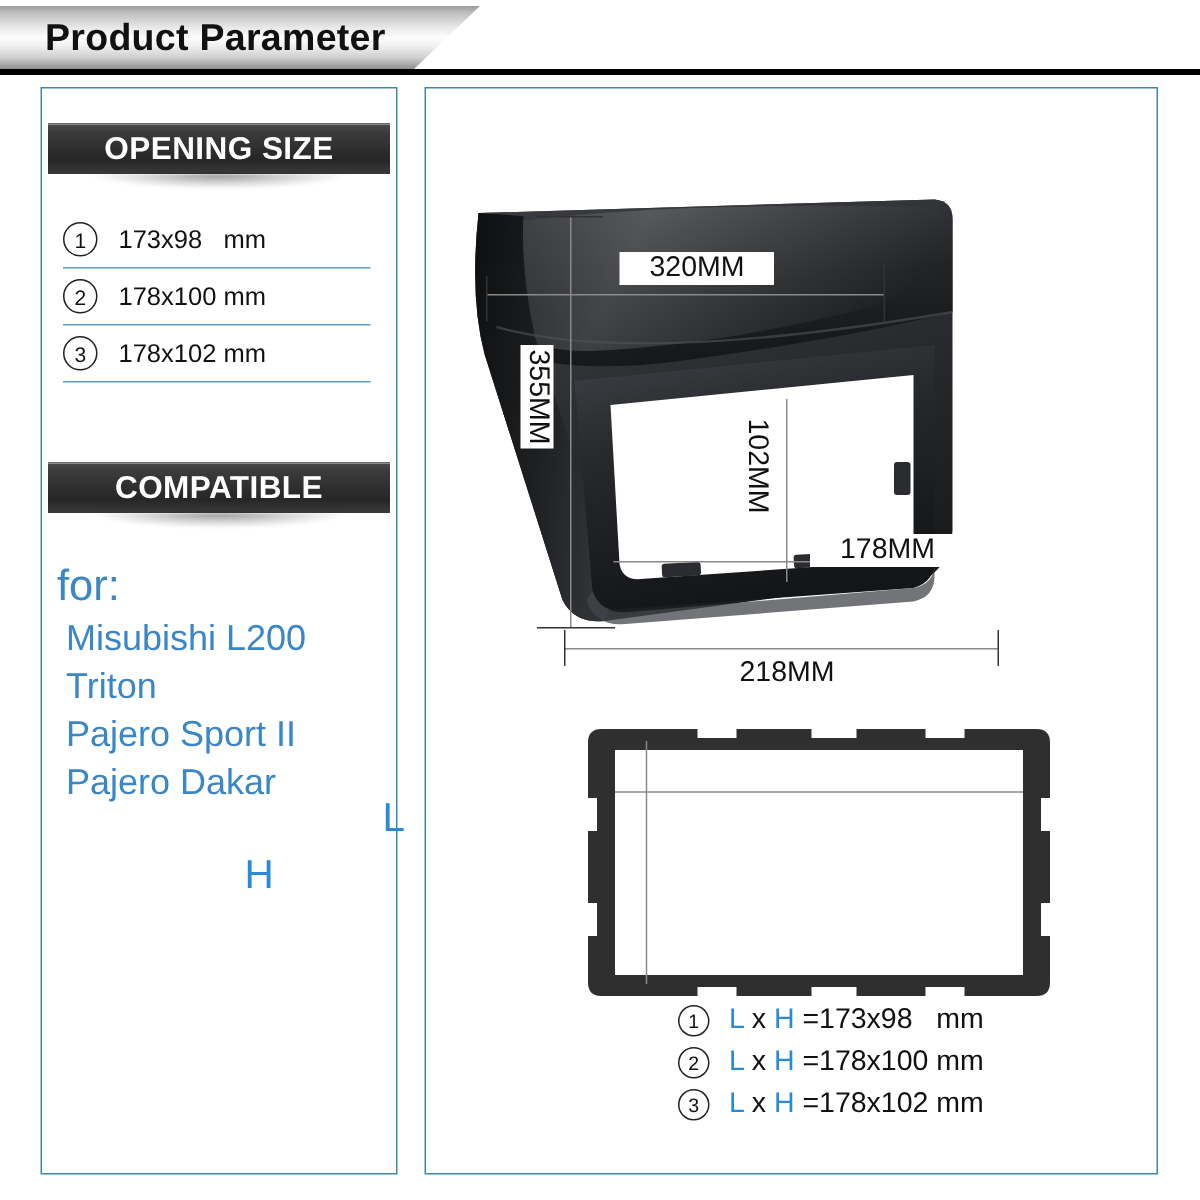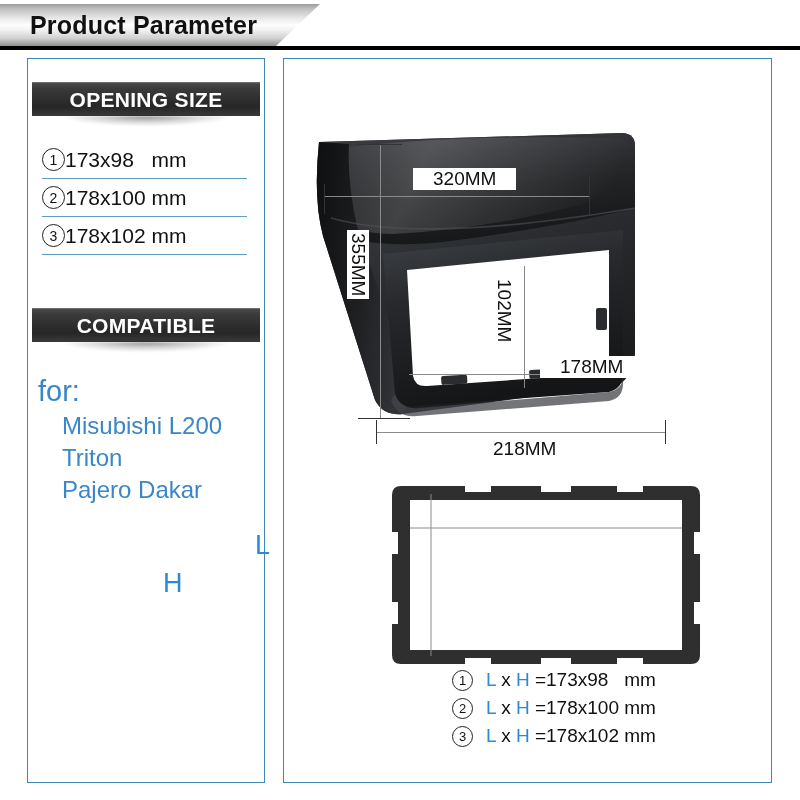--- a/index.html
+++ b/index.html
@@ -68,31 +68,31 @@
     height: 38px;
     border-bottom: 1px solid #5d9fc4;
   }
   .circ-num {
     width: 23px; height: 23px; flex: 0 0 23px;
     border: 1.4px solid #222; border-radius: 50%;
     display: flex; align-items: center; justify-content: center;
     font-size: 14px; color: #111; line-height: 1;
   }
   .size-text {
-    font-size: 21px; color: #111; white-space: pre;
+    margin-left: 14px; font-size: 17px; color: #111; white-space: pre;
   }
 
   
   .compat-list { position: absolute; left: 38px; top: 375px; width: 210px; }
   .compat-for {
     font-size: 29px; color: #3a86c8; margin-bottom: 2px;
   }
   .compat-item {
     font-size: 24px; color: #3a86c8; line-height: 1.33;
-    margin-left: 24px; white-space: nowrap;
+    margin-left: 6px; white-space: nowrap;
   }
 
   
   .figure-main { position: absolute; left: 283px; top: 58px; width: 489px; height: 420px; }
 
   .dim-line-h {
     position: absolute; height: 1px; background: #8a8a8a;
   }
   .dim-line-v {
     position: absolute; width: 1px; background: #8a8a8a;
@@ -178,20 +178,21 @@
     <div class="pill">
       <span class="pill-label">COMPATIBLE</span>
     </div>
     <div class="pill-shadow"></div>
   </div>
 
   <div class="compat-list">
     <div class="compat-for">for:</div>
     <div class="compat-item">Misubishi L200</div>
     <div class="compat-item">Triton</div>
+    <div class="compat-item">Pajero Sport II</div>
     <div class="compat-item">Pajero Dakar</div>
   </div>
 
   <div class="panel panel-right"></div>
 
   <div class="figure-main">
 
     <svg width="489" height="420" viewBox="0 0 489 420" style="position:absolute; left:0; top:0;">
       <defs>
         <linearGradient id="bodyTop" x1="0" y1="0" x2="0.25" y2="1">

